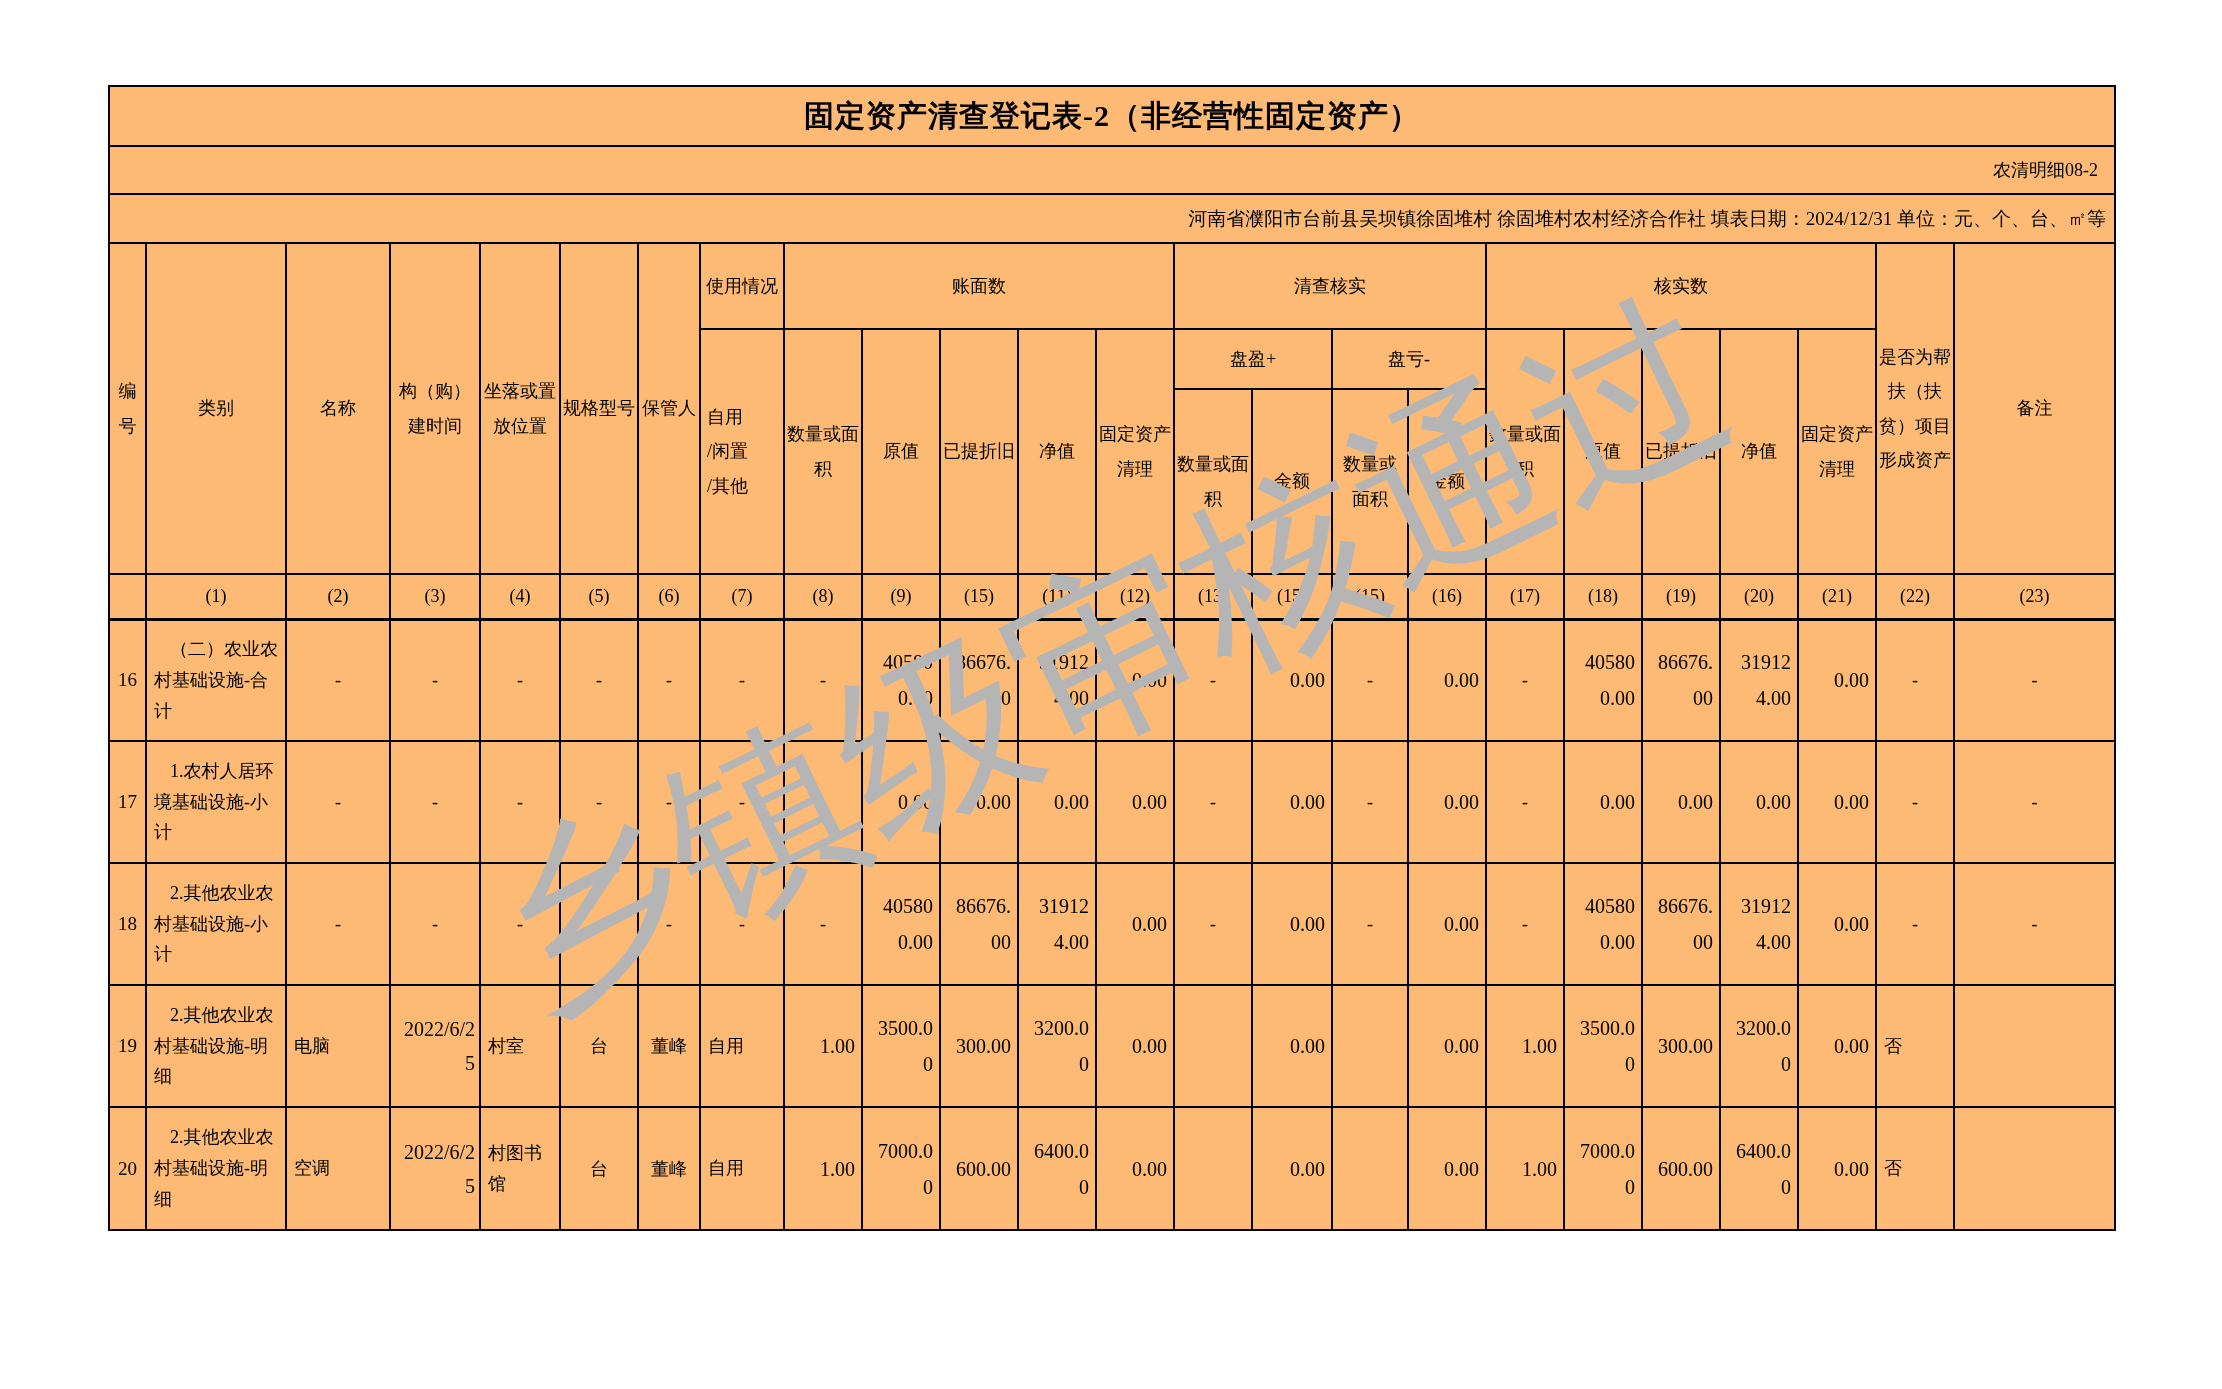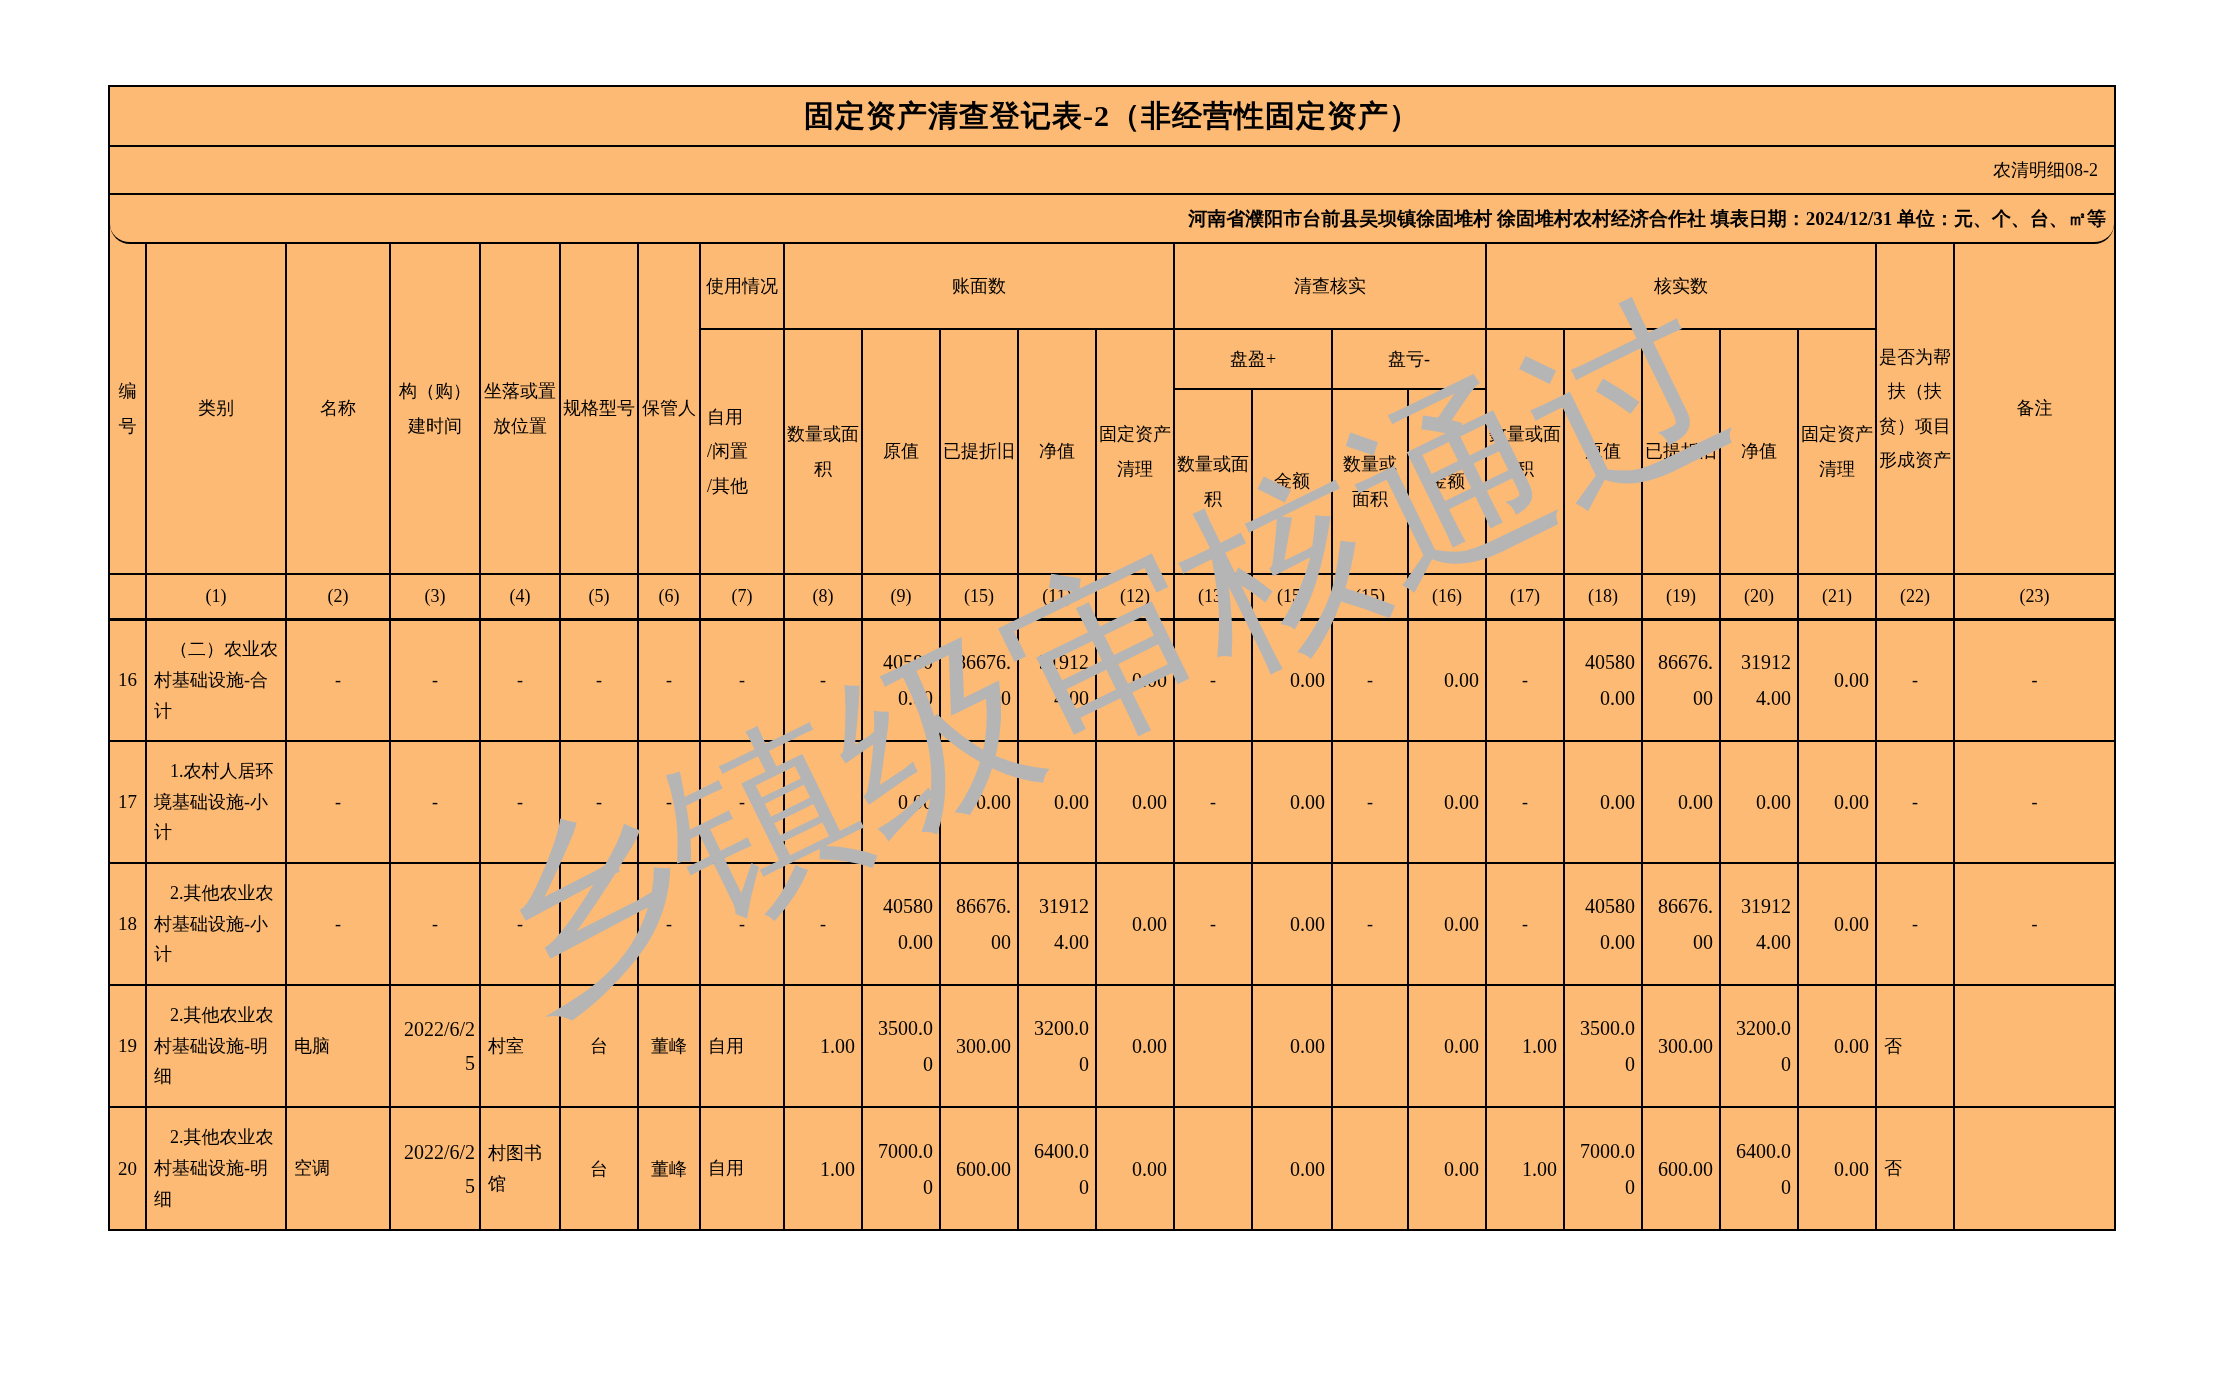--- a/index.html
+++ b/index.html
@@ -18,21 +18,21 @@
     font-size:30px;font-weight:bold;letter-spacing:1px;
   }
   .code-row{
     height:46px;border-bottom:2px solid #000;display:flex;
     align-items:center;justify-content:flex-end;
     font-size:18px;padding-right:16px;
   }
   .info-row{
     height:47px;border-bottom:2px solid #000;display:flex;
     align-items:center;justify-content:flex-end;
-    font-size:19px;font-weight:bold;padding-right:8px;border-radius:20px;
+    font-size:19px;font-weight:normal;padding-right:8px;
   }
   table{
     border-collapse:collapse;border:hidden;table-layout:fixed;width:100%;
   }
   th,td{
     border:2px solid #000;box-sizing:border-box;vertical-align:middle;
     font-size:18px;font-weight:normal;overflow:hidden;
   }
   thead th{text-align:center;line-height:1.9;padding:0 2px;border-radius:21px;}
   tr.h1{height:85px;}

